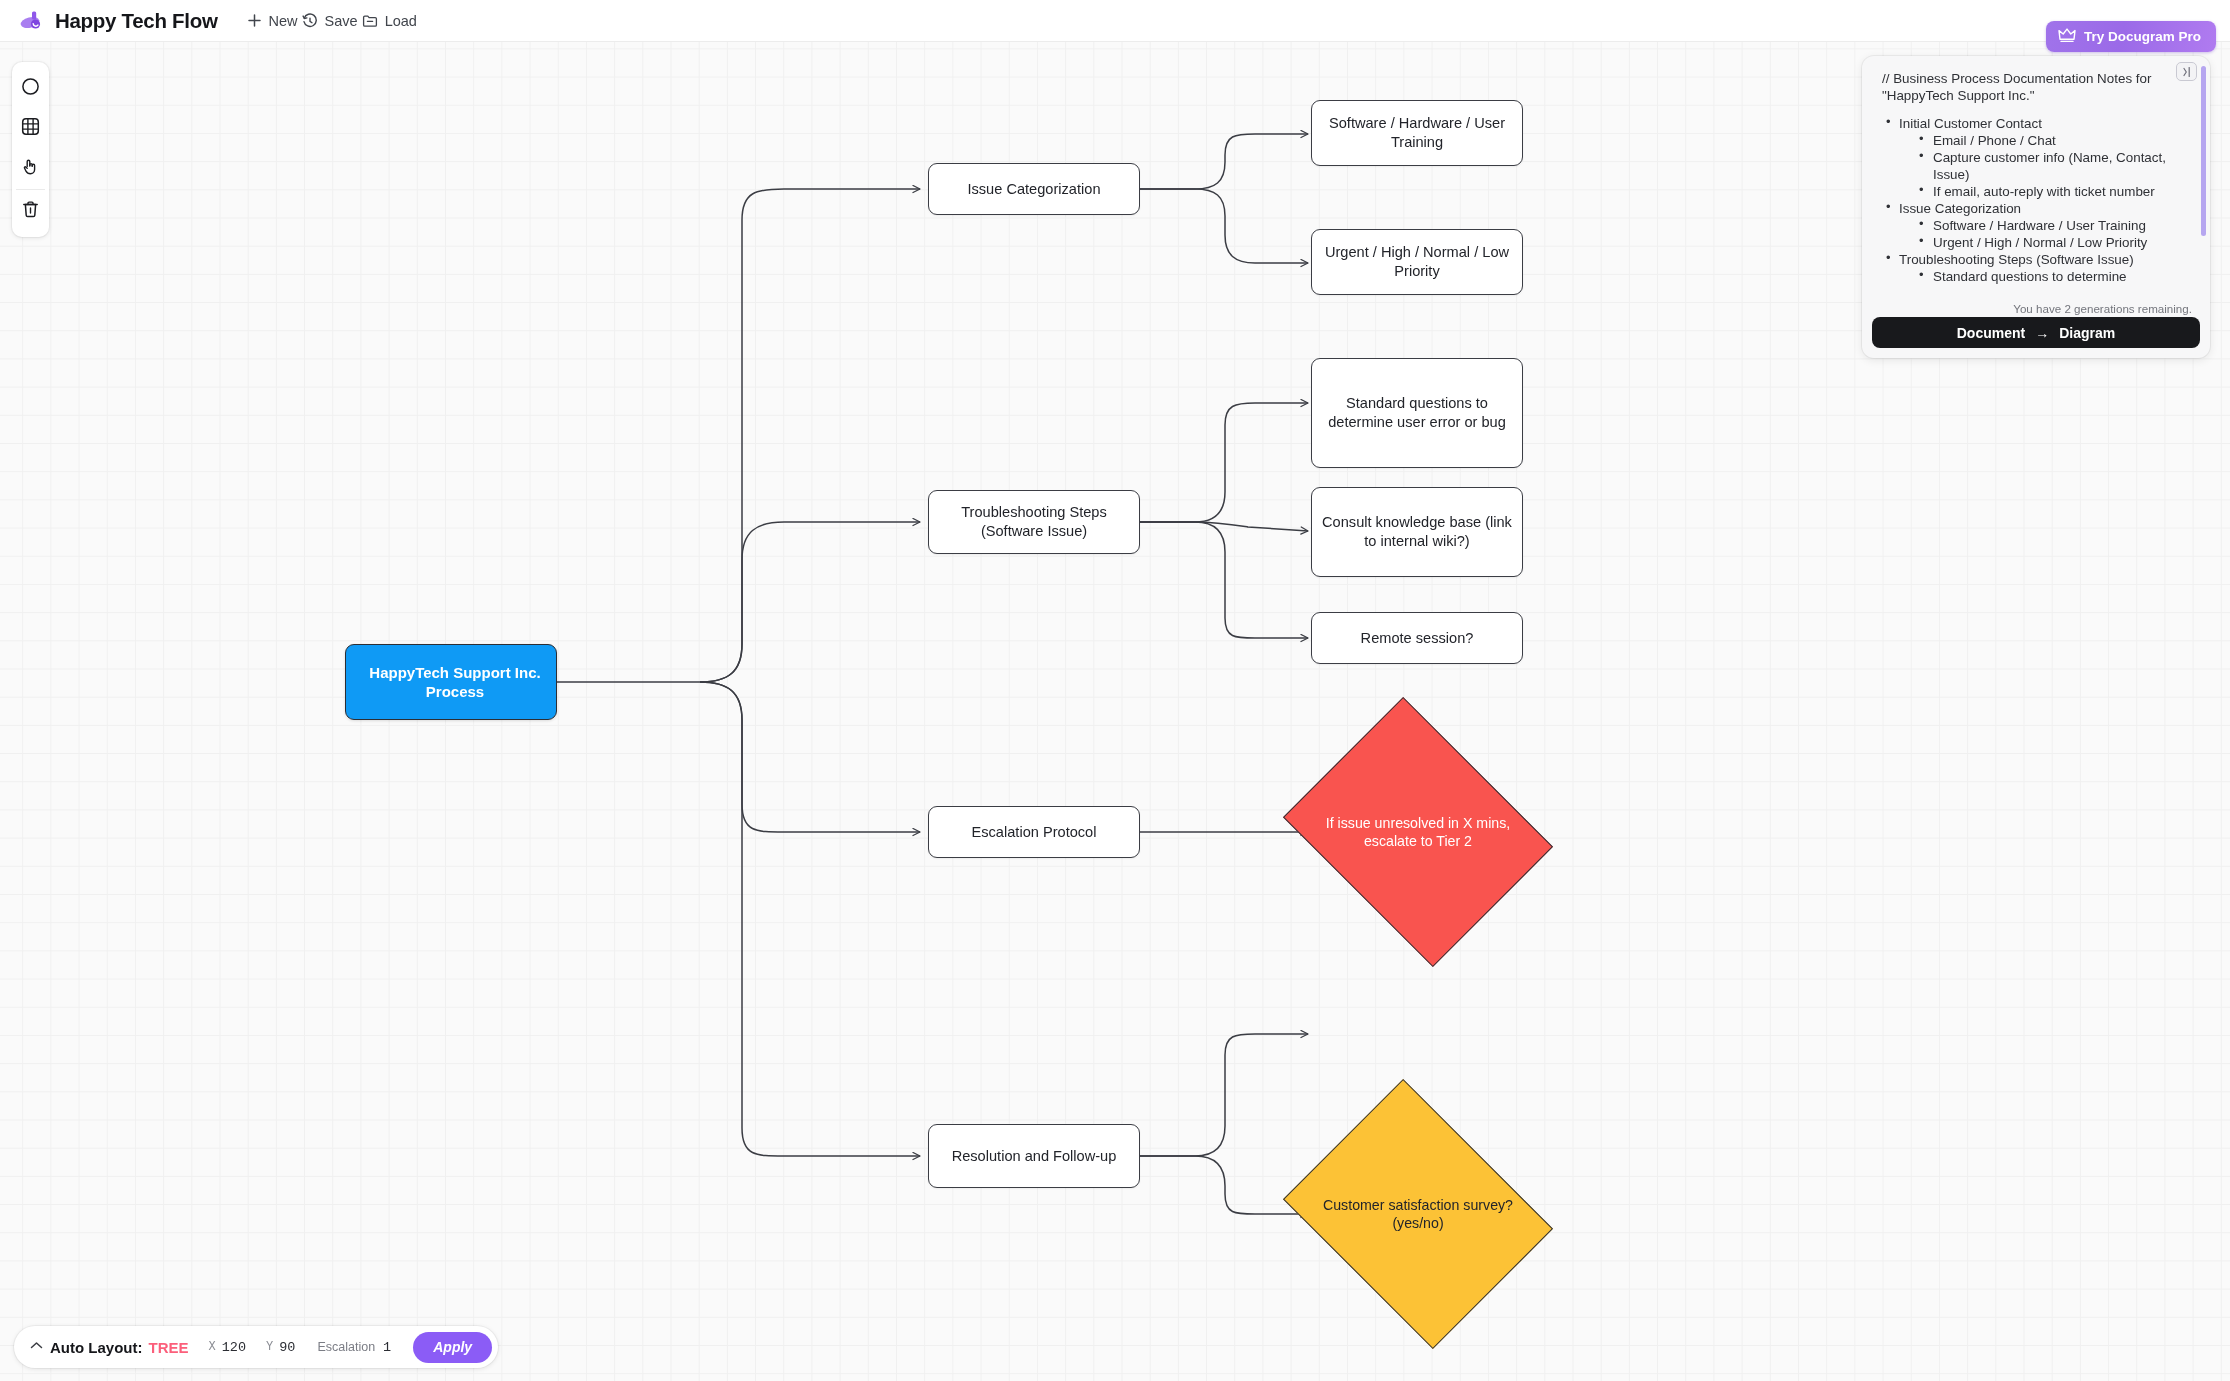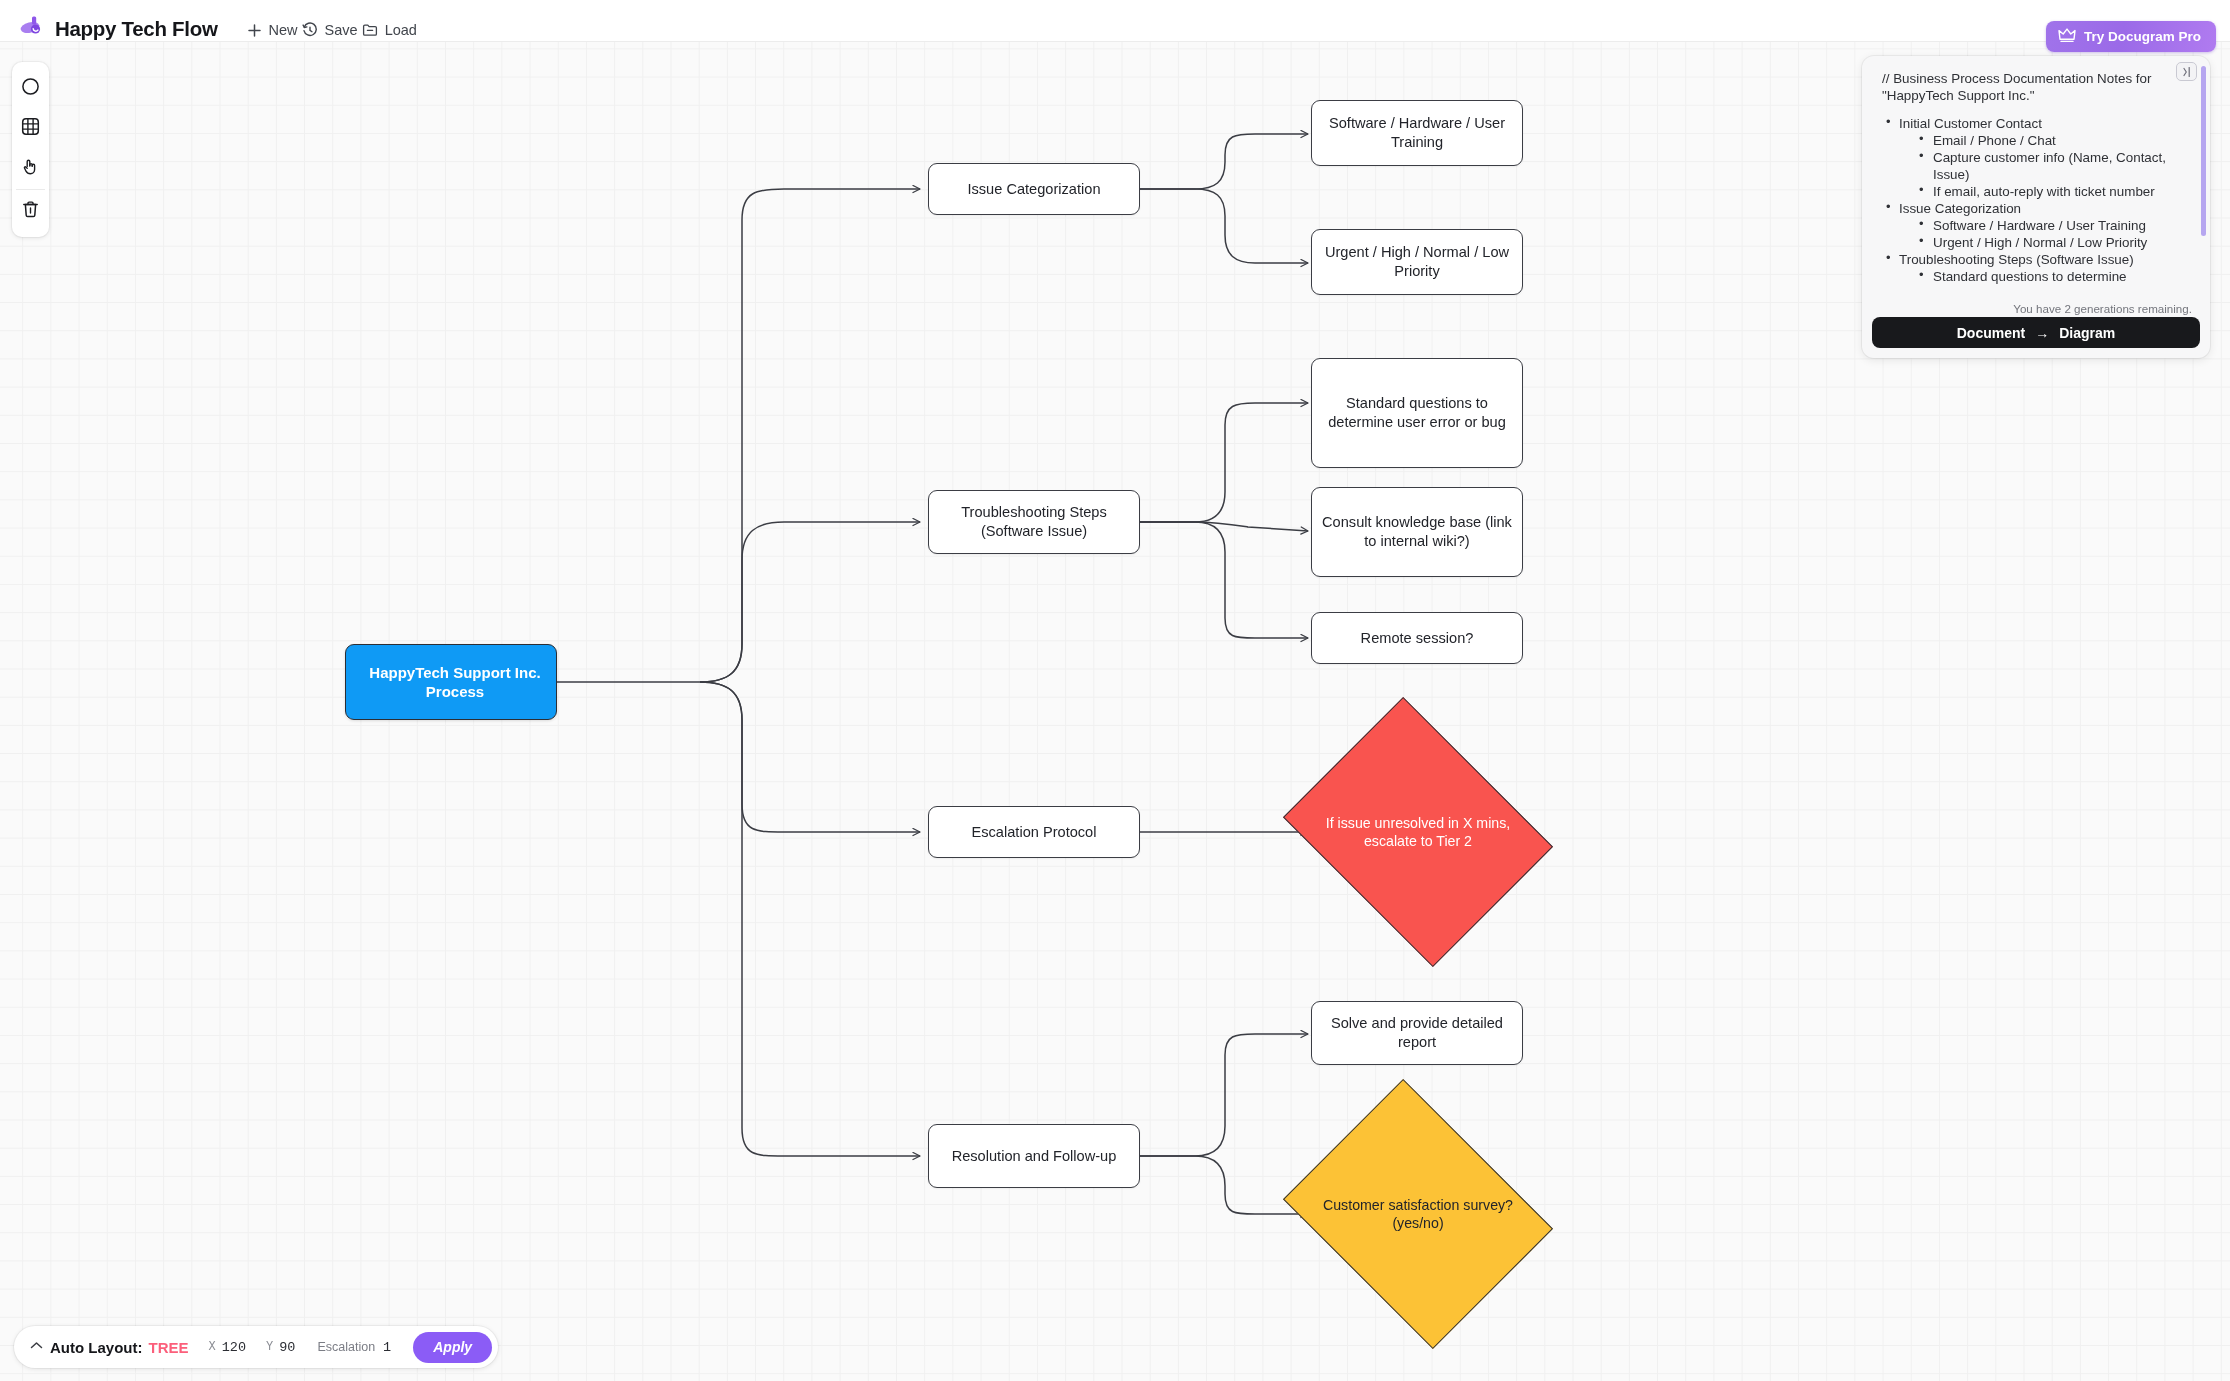--- a/index.html
+++ b/index.html
@@ -21,21 +21,21 @@
     background-size: 28.2px 28.2px;
     background-position: -6px -8px;
   }
   #edges { position: absolute; left: 0; top: 0; width: 2230px; height: 1381px; pointer-events: none; }
 
   
   #header {
     position: absolute; left: 0; top: 0; width: 2230px; height: 42px;
     background: #ffffff;
     border-bottom: 1px solid #ececec;
-    display: flex; align-items: flex-end;
+    display: flex; align-items: center;
     z-index: 40;
   }
   #logo { margin-left: 16px; width: 30px; height: 30px; display: flex; align-items: center; justify-content: center; }
   #app-title {
     margin-left: 9px; font-size: 20.5px; font-weight: bold; color: #15161a; letter-spacing: -0.3px;
   }
   .hdr-actions { display: flex; align-items: center; margin-left: 27px; }
   .hdr-btn {
     display: flex; align-items: center; gap: 7px;
     font-size: 14.5px; color: #41454c; cursor: pointer;
@@ -249,23 +249,20 @@
 
     <div class="node node-rect" id="node-remote-session" style="left:1311px; top:612px; width:212px; height:52px;">
       <span>Remote session?</span>
     </div>
 
     <div class="node node-diamond" id="node-escalate-decision" style="left:1312px; top:747px; width:212px; height:170px;">
       <div class="dia-shape"></div>
       <span class="dia-text">If issue unresolved in X mins, escalate to Tier 2</span>
     </div>
 
-    <div class="node node-rect" id="node-solve-report" style="left:1311px; top:1001px; width:212px; height:64px;">
-      <span>Solve and provide detailed report</span>
-    </div>
 
     <div class="node node-diamond" id="node-survey-decision" style="left:1312px; top:1129px; width:212px; height:170px;">
       <div class="dia-shape"></div>
       <span class="dia-text">Customer satisfaction survey? (yes/no)</span>
     </div>
   </div>
 
   <div id="header">
     <div id="logo">
       <svg width="28" height="28" viewBox="0 0 28 28">

